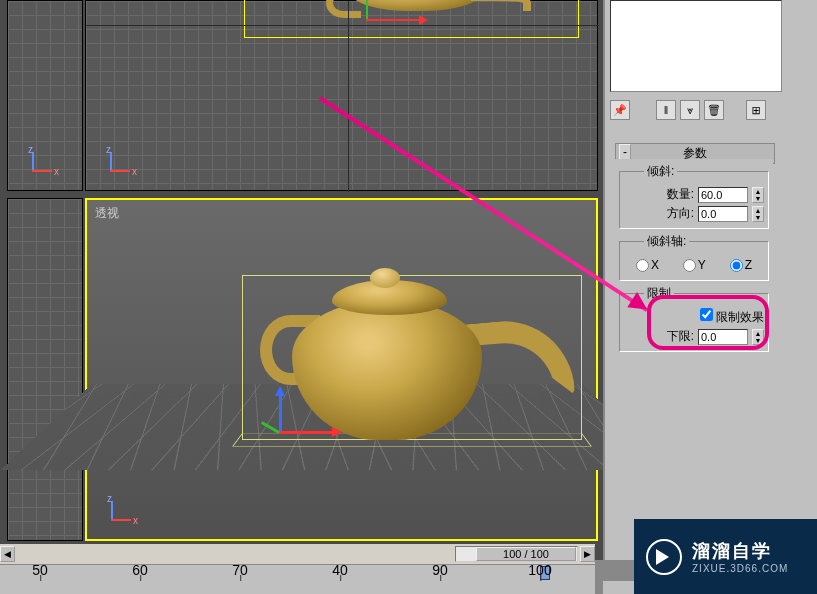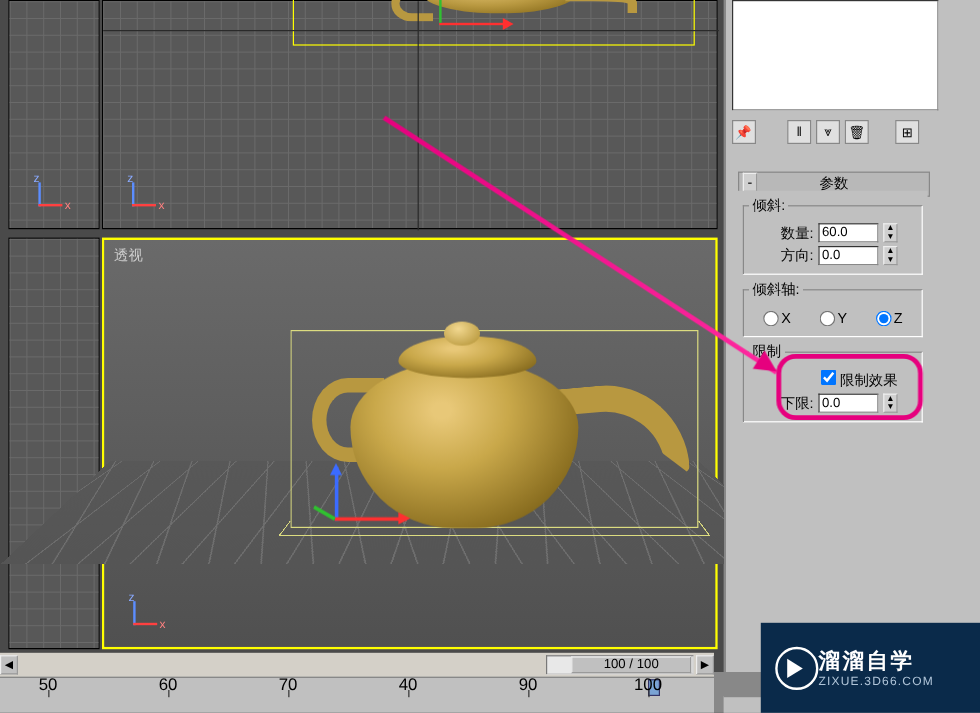--- a/index.html
+++ b/index.html
@@ -191,27 +191,27 @@
       background: #c0c0c0;
     }
     fieldset {
       border: 1px solid #fff;
       border-top-color: #888;
       border-left-color: #888;
       margin: 4px;
       padding: 4px;
       font-size: 12px;
     }
-    legend { padding: 0 3px; }
+    legend { padding: 0 3px; margin-left: 20px; }
     .param-row {
       display: flex;
-      align-items: flex-start;
+      align-items: flex-end;
       justify-content: flex-end;
       gap: 4px;
-      margin: 2px 16px;
+      margin: 2px 0;
     }
     .param-row label { font-size: 12px; }
     .spinner-input {
       width: 50px; height: 16px;
       background: #fff;
       border: 1px inset #888;
       font-size: 11px;
       padding: 0 2px;
     }
     .spinner-btn {
@@ -257,21 +257,21 @@
       z-index: 9;
     }
     .watermark {
       position: absolute;
       right: 0; bottom: 0;
       width: 183px; height: 75px;
       background: #0a2a4a;
       color: #fff;
       display: flex;
       align-items: center;
-      gap: 0;
+      gap: 10px;
       padding: 0 12px;
       z-index: 20;
     }
     .watermark .play {
       width: 36px; height: 36px;
       border: 2px solid #fff;
       border-radius: 50%;
       display: flex;
       align-items: center;
       justify-content: center;

